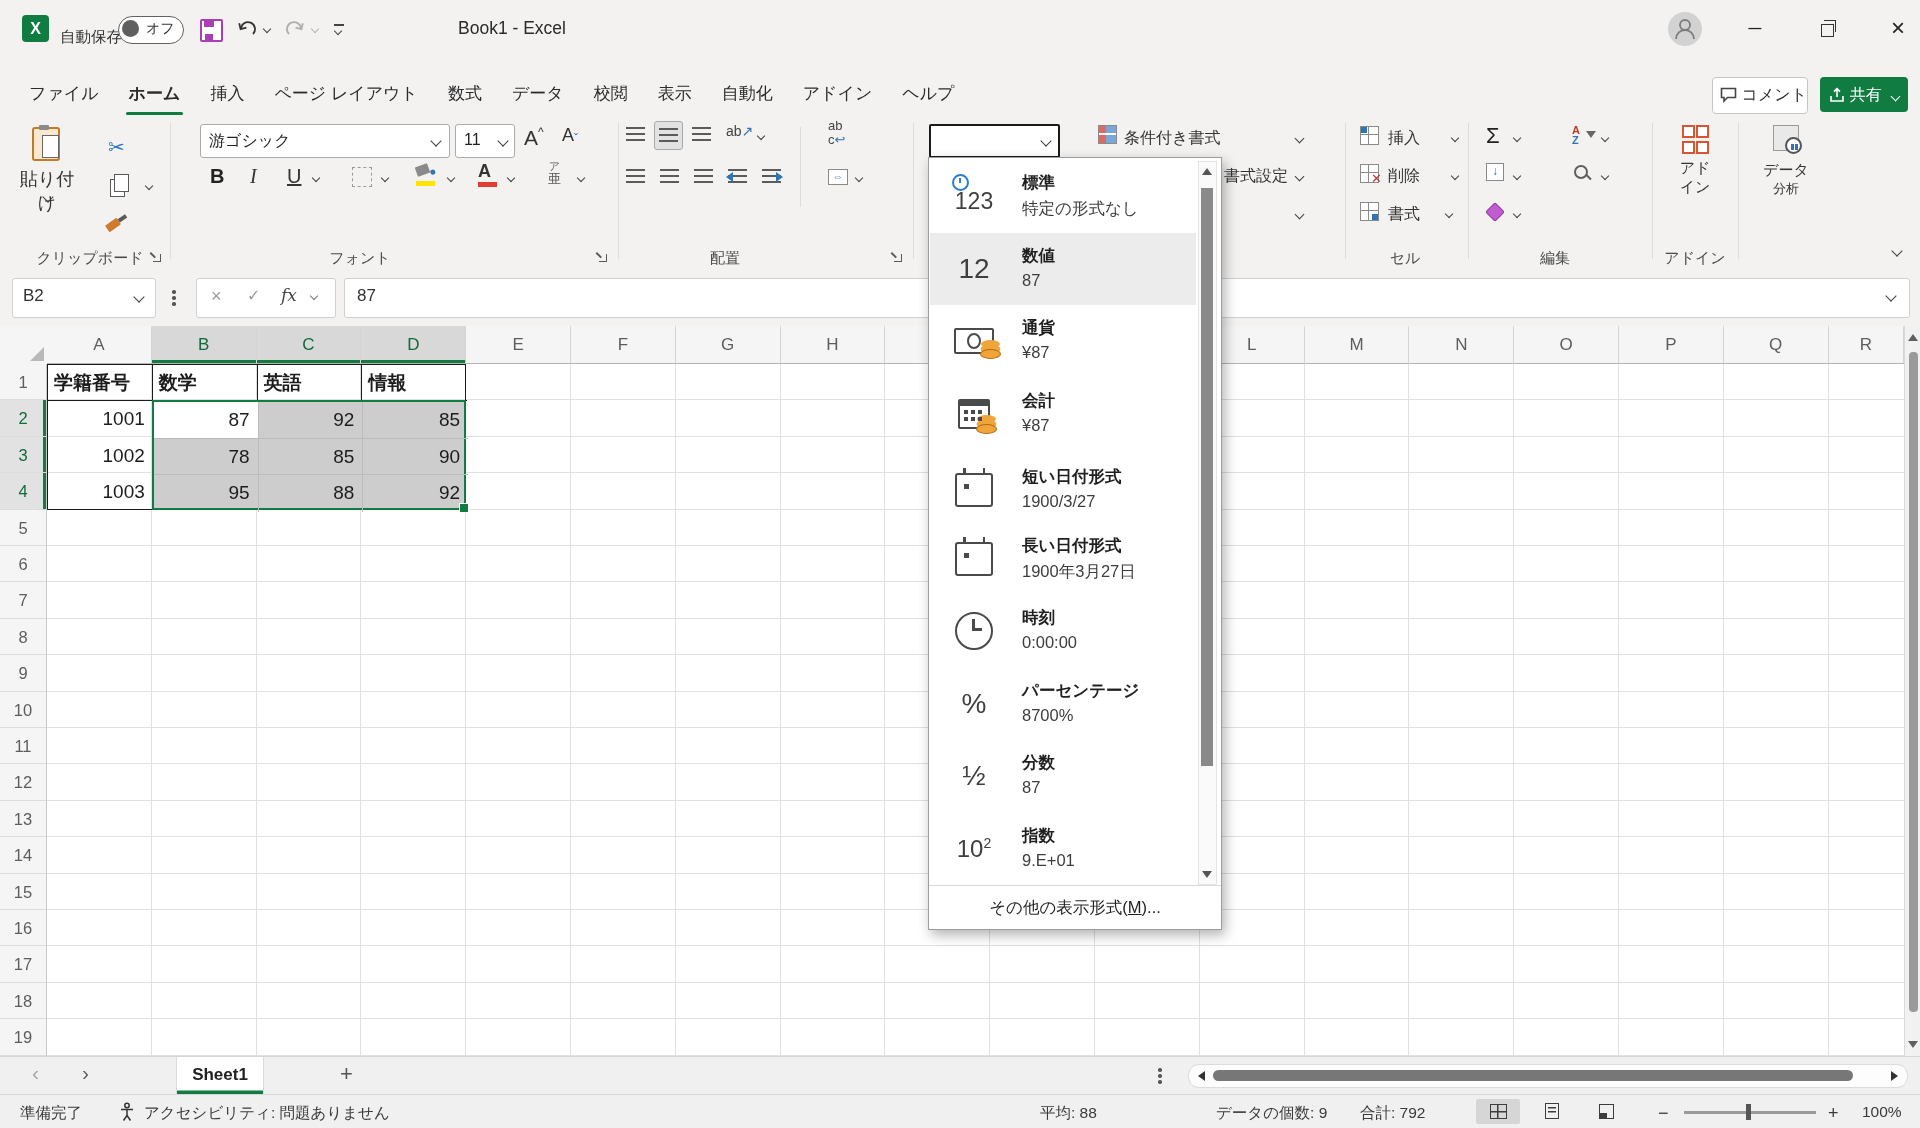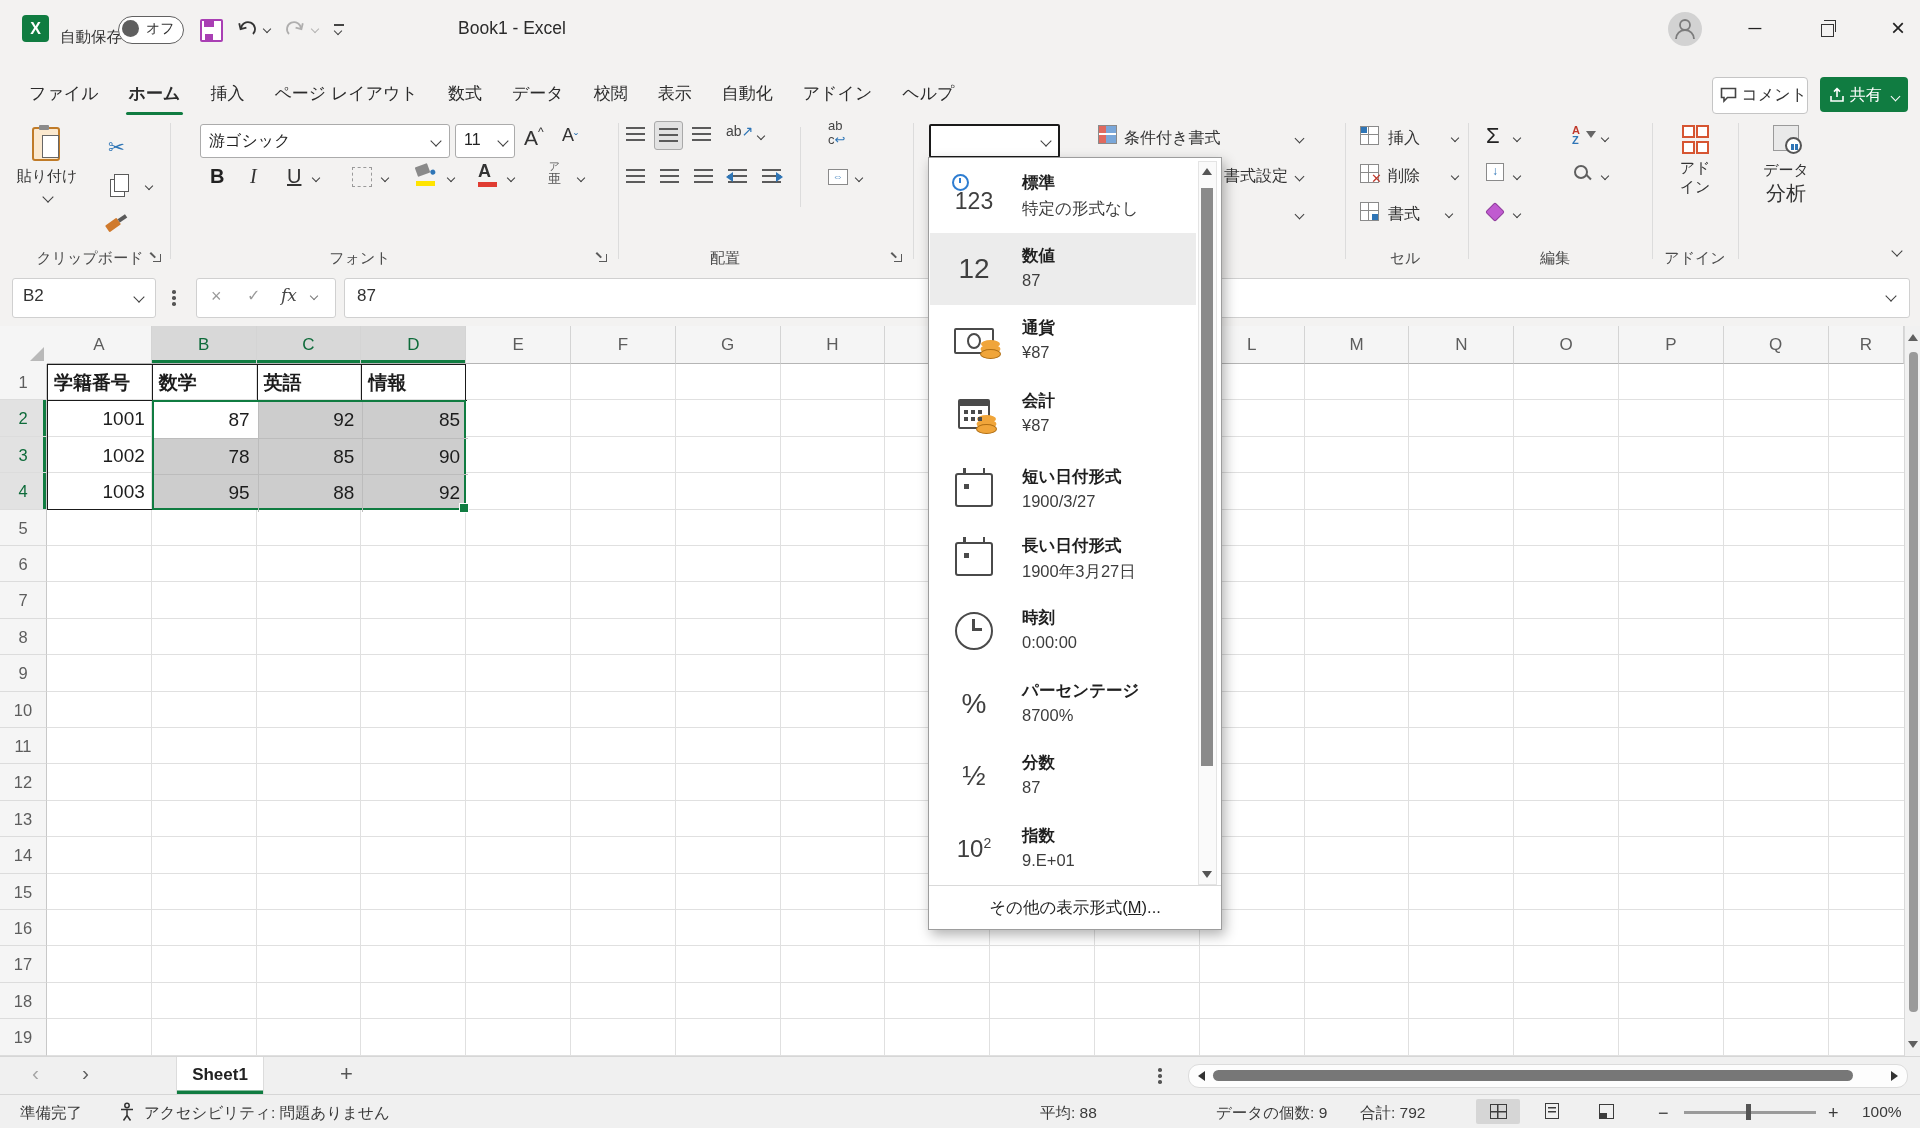--- a/index.html
+++ b/index.html
@@ -201,21 +201,21 @@
         <path d="M8 10V2M5 4.6 8 1.6l3 3" fill="none" stroke="#fff" stroke-width="1.6"></path>
       </svg><span>共有</span>
       <span class="cv cvw" style="width:6px;height:6px;margin-left:6px;"></span>
     </div>
   </div>
 
   <div id="ribbon" class="abs">
 
     <div class="abs" style="left:16px;top:8px;width:62px;height:92px;text-align:center;">
       <div class="clip-ic abs" style="left:16px;top:2px;"></div>
-      <span class="abs" style="left:0;top:42px;width:62px;font-size:15px;">貼り付け</span>
+      <span class="abs" style="left:0;top:42px;width:62px;font-size:18px;">貼り付け</span>
       <span class="cv abs" style="left:28px;top:68px;"></span>
     </div>
     <span class="ric abs" style="left:108px;top:18px;color:#2e75b6;font-size:20px;">✂</span>
     <div class="copy-ic abs" style="left:110px;top:62px;"></div>
     <span class="cv abs" style="left:146px;top:66px;width:5px;height:5px;"></span>
     <div class="brush-ic abs" style="left:106px;top:104px;"></div>
     <span class="glabel abs" style="left:30px;width:120px;">クリップボード</span>
     <div class="dlg abs" style="left:150px;"></div>
     <div class="gdiv abs" style="left:170px;"></div>
 
@@ -340,21 +340,21 @@
         </div>
       <div style="font-size:15px;margin-top:8px;">アド</div>
       <div style="font-size:15px;">イン</div>
     </div>
     <span class="glabel abs" style="left:1650px;width:90px;">アドイン</span>
     <div class="gdiv abs" style="left:1738px;"></div>
 
     <div class="abs" style="left:1748px;top:6px;width:76px;height:120px;text-align:center;">
       <div class="da-ic" style="margin:2px auto 0;position:relative;"></div>
       <div style="font-size:15px;margin-top:10px;">データ</div>
-      <div style="font-size:20px;">分析</div>
+      <div style="font-size:13px;">分析</div>
     </div>
     <span class="cv abs" style="left:1893px;top:130px;width:7px;height:7px;"></span>
   </div>
 
   <div id="numcombo" class="abs">
     <span class="abs" style="left:8px;top:5px;font-size:16px;"></span>
     <span class="cv abs" style="right:8px;top:11px;"></span>
   </div>
 
   <div id="fbar" class="abs">

